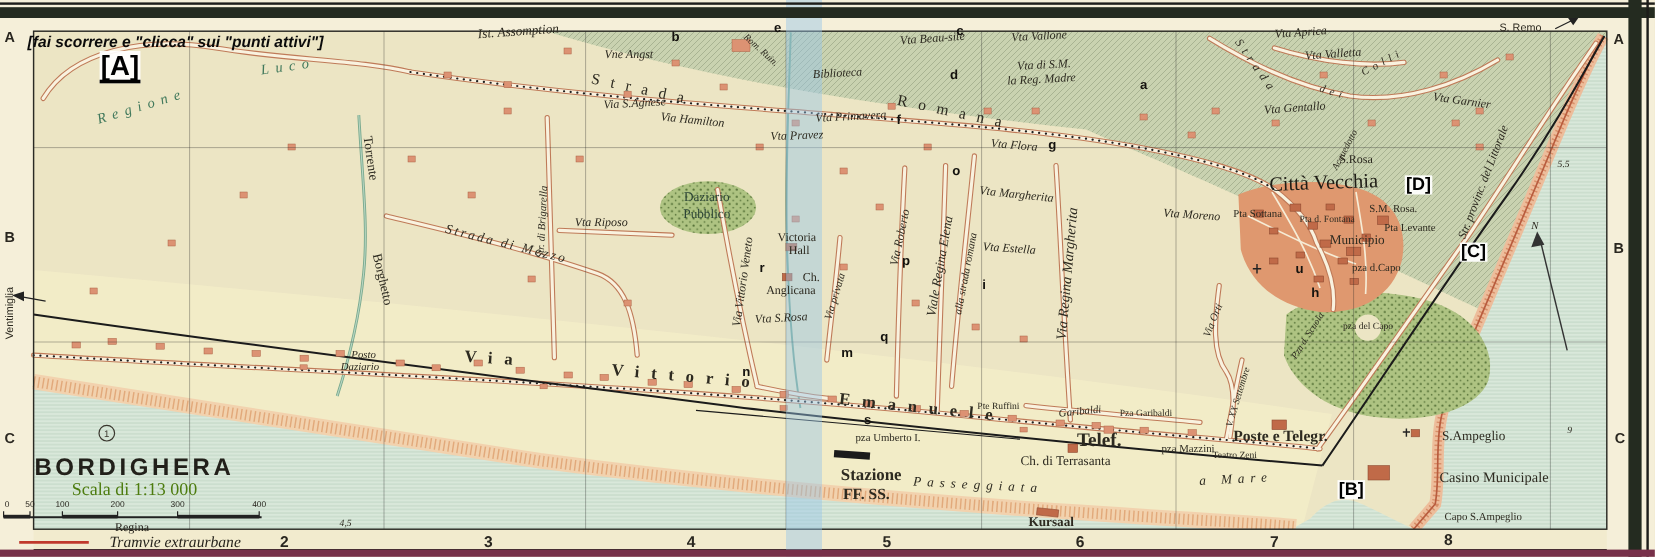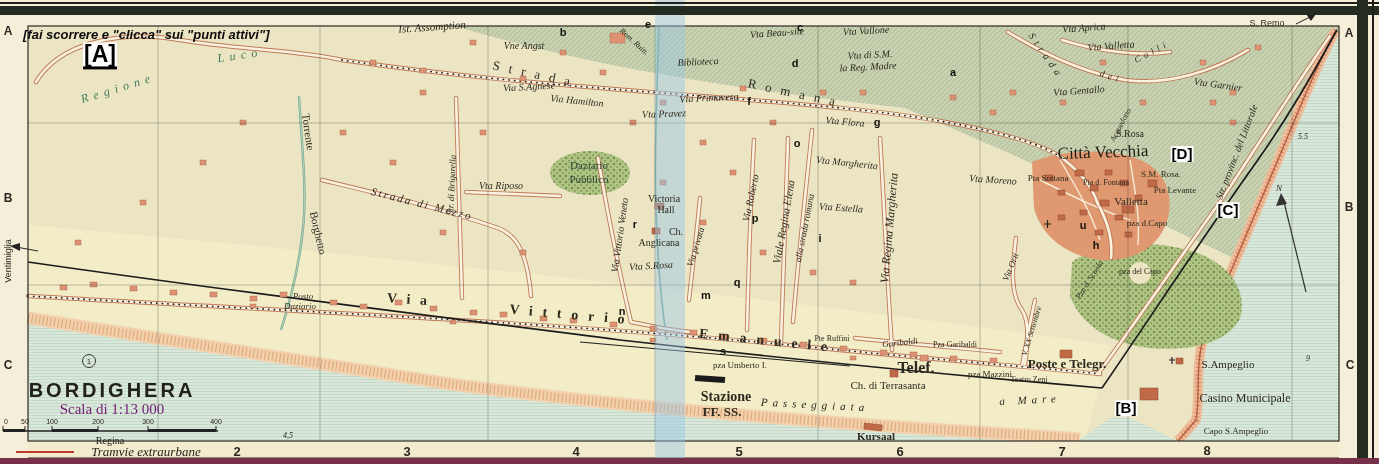--- a/index.html
+++ b/index.html
@@ -30,21 +30,21 @@
   .hs{position:absolute;transform:translate(-50%,-50%);font-family:"Liberation Sans",sans-serif;
       font-weight:bold;font-size:15px;color:#000;background:rgba(255,255,255,.92);
       padding:0 1px;line-height:1.05;cursor:pointer;}
   .hsA{font-size:23px;border-bottom:3px solid #000;}
   .instruction{position:absolute;left:23px;top:27px;font-family:"Liberation Sans",sans-serif;
       font-weight:bold;font-style:italic;font-size:13px;color:#0b0b0b;white-space:nowrap;}
   .title{position:absolute;left:112px;top:390px;transform:translate(-50%,-50%);
       font-family:"Liberation Sans",sans-serif;font-weight:bold;font-size:20px;
       letter-spacing:3px;color:#22201a;white-space:nowrap;}
   .scale-txt{position:absolute;left:112px;top:409px;transform:translate(-50%,-50%);
-      font-size:15px;color:#701a75;white-space:nowrap;}
+      font-size:15px;color:#4d7c0f;white-space:nowrap;}
   .tick{position:absolute;transform:translate(-50%,-50%);font-family:"Liberation Sans",sans-serif;
       font-size:7px;color:#26231c;}
   .metri{position:absolute;left:110px;top:440px;transform:translate(-50%,-50%);
       font-size:10px;color:#26231c;}
   .tramleg{position:absolute;left:146px;top:452px;transform:translate(-50%,-50%);
       font-style:italic;font-size:13px;color:#26231c;white-space:nowrap;font-family:Liberation Serif, serif;}
   .badge{position:absolute;left:89px;top:361px;transform:translate(-50%,-50%);
       width:12px;height:12px;border:1px solid #3a372e;border-radius:50%;
       font-family:"Liberation Sans",sans-serif;font-size:8px;color:#3a372e;
       display:flex;align-items:center;justify-content:center;}
@@ -355,21 +355,21 @@
   <span class="L i" style="left:1079px;top:91px;font-size:10px;--r:-4deg">Vta Gentallo</span>
   <span class="L i" style="left:1218px;top:85px;font-size:10px;--r:8deg">Vta Garnier</span>
   <span class="L i" style="left:1121px;top:125px;font-size:8px;--r:-62deg">Acquedotto</span>
   <span class="L sans" style="left:1267px;top:23px;font-size:9px">S. Remo</span>
   <span class="L" style="left:1130px;top:134px;font-size:10px">S.Rosa</span>
   <span class="L" style="left:1103px;top:152px;font-size:17px;--r:-2deg;color:#1f1d16">Città Vecchia</span>
   <span class="L" style="left:1048px;top:178px;font-size:9px">Pta Sottana</span>
   <span class="L" style="left:1106px;top:183px;font-size:8px">Pta d. Fontana</span>
   <span class="L" style="left:1161px;top:174px;font-size:9px">S.M. Rosa.</span>
   <span class="L" style="left:1175px;top:190px;font-size:9px">Pta Levante</span>
-  <span class="L" style="left:1131px;top:201px;font-size:11px">Valletta</span>
+  <span class="L" style="left:1131px;top:201px;font-size:11px">Municipio</span>
   <span class="L" style="left:1147px;top:223px;font-size:9px">pza d.Capo</span>
   <span class="L" style="left:1140px;top:272px;font-size:8px">pza del Capo</span>
   <span class="L i" style="left:1090px;top:280px;font-size:8px;--r:-58deg">Pza d. Scuola</span>
   <span class="L i" style="left:993px;top:180px;font-size:10px;--r:4deg">Vta Moreno</span>
   <span class="L i" style="left:1011px;top:267px;font-size:9px;--r:-68deg">Via Orti</span>
   <span class="L i" style="left:1032px;top:331px;font-size:8px;--r:-73deg">V. XX Settembre</span>
   <span class="L i" style="left:1237px;top:152px;font-size:10px;--r:-69deg">Str. provinc. del Littorale</span>
   <span class="L" style="left:308px;top:132px;font-size:11px;--r:82deg">Torrente</span>
   <span class="L" style="left:318px;top:233px;font-size:11px;--r:77deg">Borghetto</span>
   <span class="L i" style="left:422px;top:204px;font-size:11px;--r:14deg;letter-spacing:.2em">Strada di Mezzo</span>

